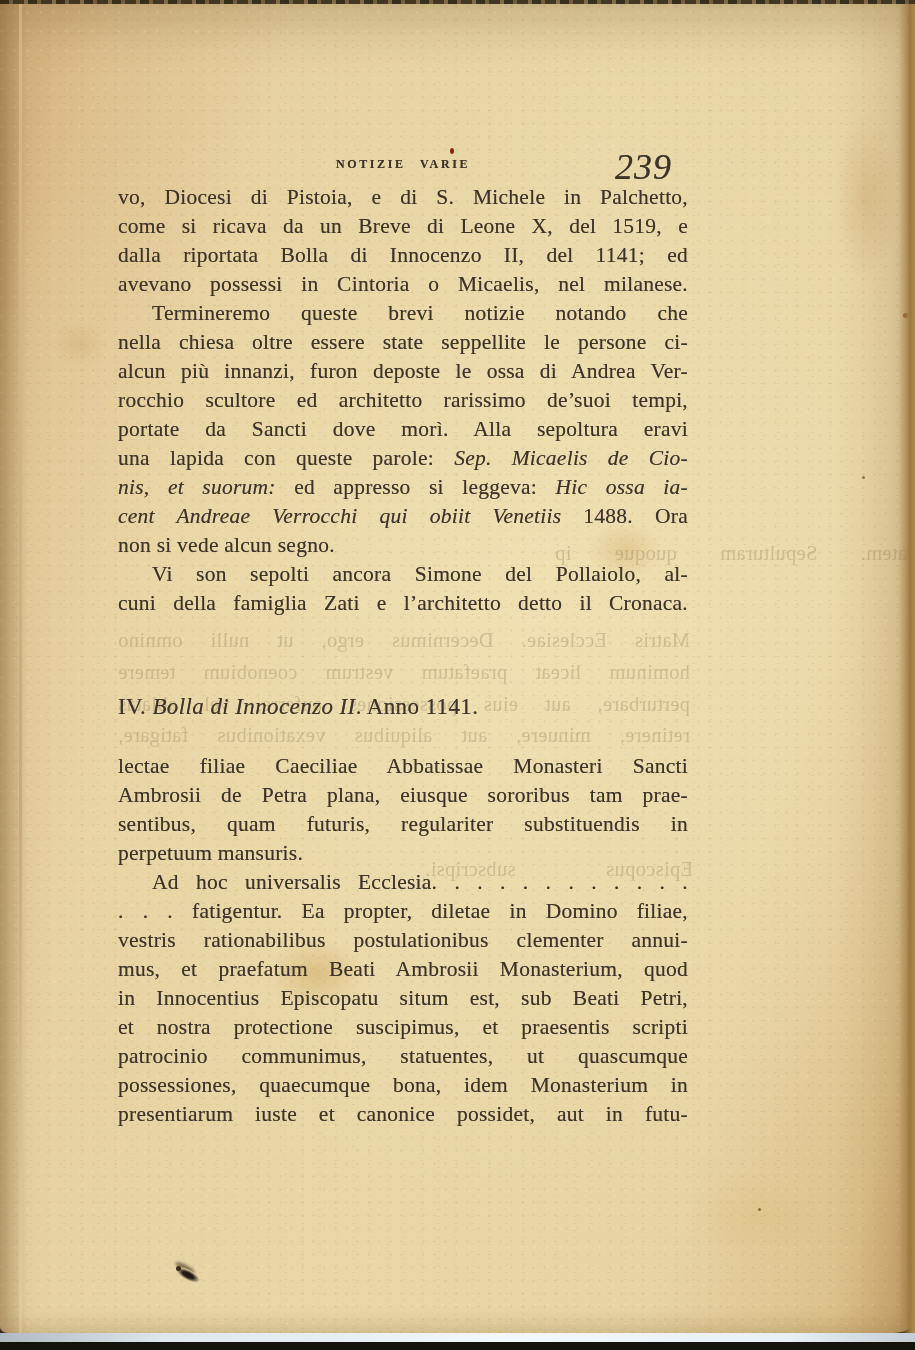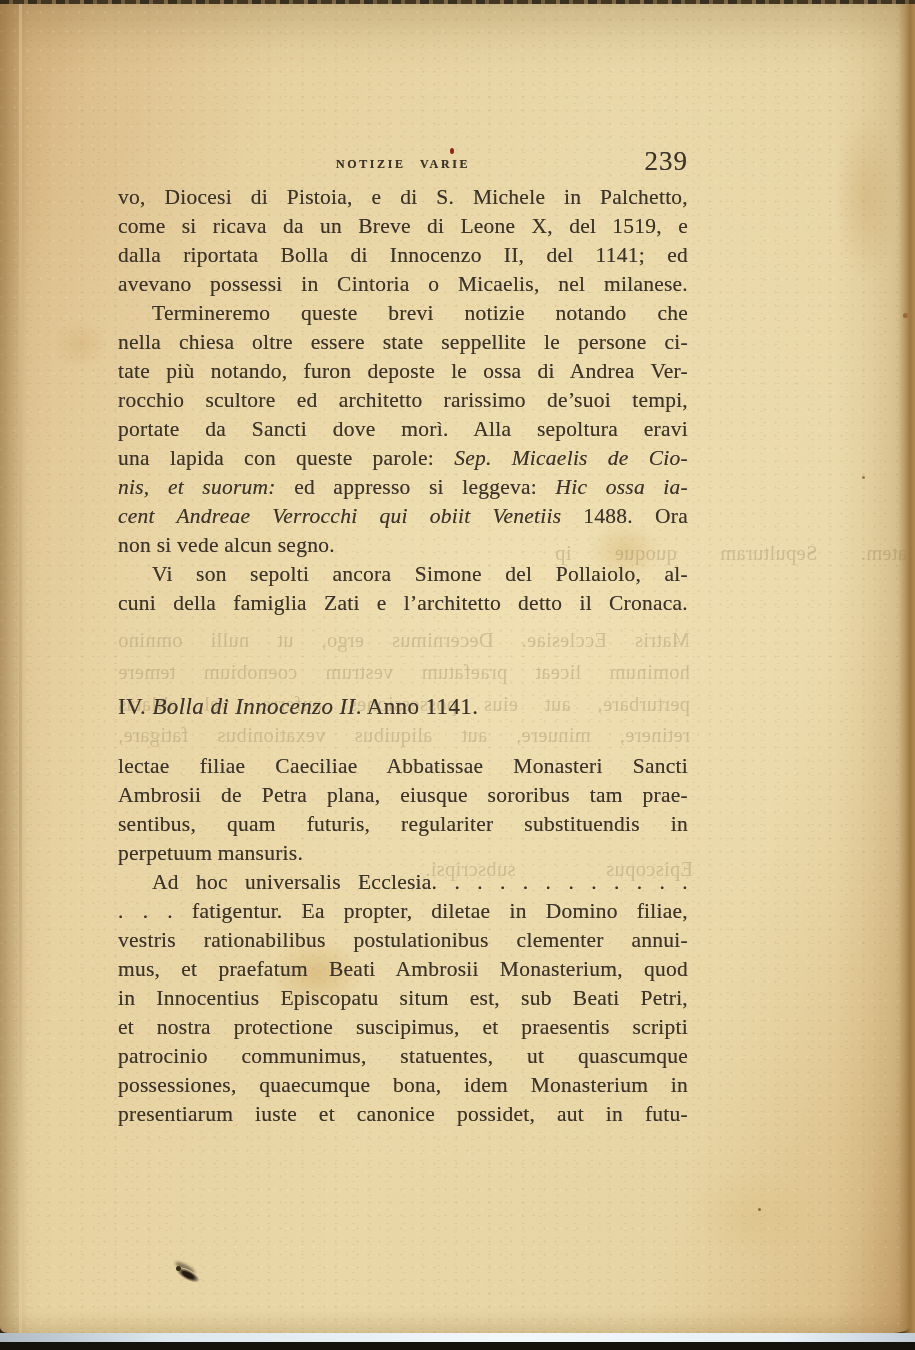--- a/index.html
+++ b/index.html
@@ -50,22 +50,22 @@
     background:linear-gradient(90deg,#aeb9c2 0%,#dde7ee 18%,#f2f7fa 55%,#e8f0f6 86%,#c3cdd6 100%);}
   .edge-black{position:absolute;left:0;right:0;bottom:0;height:8px;background:#15120c;}
   
   .header{position:absolute;left:118px;top:148px;width:570px;height:32px;}
   .running-title{
     display:block;text-align:center;padding-top:9px;
     font-size:12px;font-weight:bold;letter-spacing:2.6px;word-spacing:9px;
     color:var(--ink);text-shadow:0 0 .5px rgba(60,50,40,.6);
   }
   .page-number{
-    position:absolute;right:0;top:-2px;font-size:27px;color:var(--ink);
-    text-shadow:0 0 .5px rgba(60,50,40,.6);letter-spacing:1px;
+    position:absolute;right:16px;top:-2px;font-size:36px;color:var(--ink);
+    text-shadow:0 0 .5px rgba(60,50,40,.6);letter-spacing:1px;font-style:italic;
   }
   
   .text-block{
     position:absolute;left:118px;top:183px;width:570px;
     font-size:21.5px;line-height:29px;color:var(--ink);
     letter-spacing:.25px;text-shadow:0 0 .55px rgba(58,48,38,.55);
   }
   .text-block .line{min-height:29px;}
   .text-block .line.justify{text-align:justify;text-align-last:justify;}
   .text-block .line.indent{padding-left:34px;}
@@ -121,21 +121,21 @@
       <span class="page-number">239</span>
     </div>
 
     <div class="text-block">
         <div class="line justify"><span>vo, Diocesi di Pistoia, e di S. Michele in Palchetto,</span></div>
         <div class="line justify"><span>come si ricava da un Breve di Leone X, del 1519, e</span></div>
         <div class="line justify"><span>dalla riportata Bolla di Innocenzo II, del 1141; ed</span></div>
         <div class="line justify"><span>avevano possessi in Cintoria o Micaelis, nel milanese.</span></div>
         <div class="line indent justify"><span>Termineremo queste brevi notizie notando che</span></div>
         <div class="line justify"><span>nella chiesa oltre essere state seppellite le persone ci-</span></div>
-        <div class="line justify"><span>tate più notando, furon deposte le ossa di Andrea Ver-</span></div>
+        <div class="line justify"><span>alcun più innanzi, furon deposte le ossa di Andrea Ver-</span></div>
         <div class="line justify"><span>rocchio scultore ed architetto rarissimo de’suoi tempi,</span></div>
         <div class="line justify"><span>portate da Sancti dove morì. Alla sepoltura eravi</span></div>
         <div class="line justify"><span>una lapida con queste parole: </span><span class="it">Sep. Micaelis de Cio-</span></div>
         <div class="line justify"><span class="it">nis, et suorum:</span><span> ed appresso si leggeva: </span><span class="it">Hic ossa ia-</span></div>
         <div class="line justify"><span class="it">cent Andreae Verrocchi qui obiit Venetiis</span><span> 1488. Ora</span></div>
         <div class="line"><span>non si vede alcun segno.</span></div>
         <div class="line indent justify"><span>Vi son sepolti ancora Simone del Pollaiolo, al-</span></div>
         <div class="line justify"><span>cuni della famiglia Zati e l’architetto detto il Cronaca.</span></div>
         <div class="heading"><span>IV. </span><span class="it">Bolla di Innocenzo II</span><span>. Anno 1141.</span></div>
         <div class="line justify"><span>lectae filiae Caeciliae Abbatissae Monasteri Sancti</span></div>

